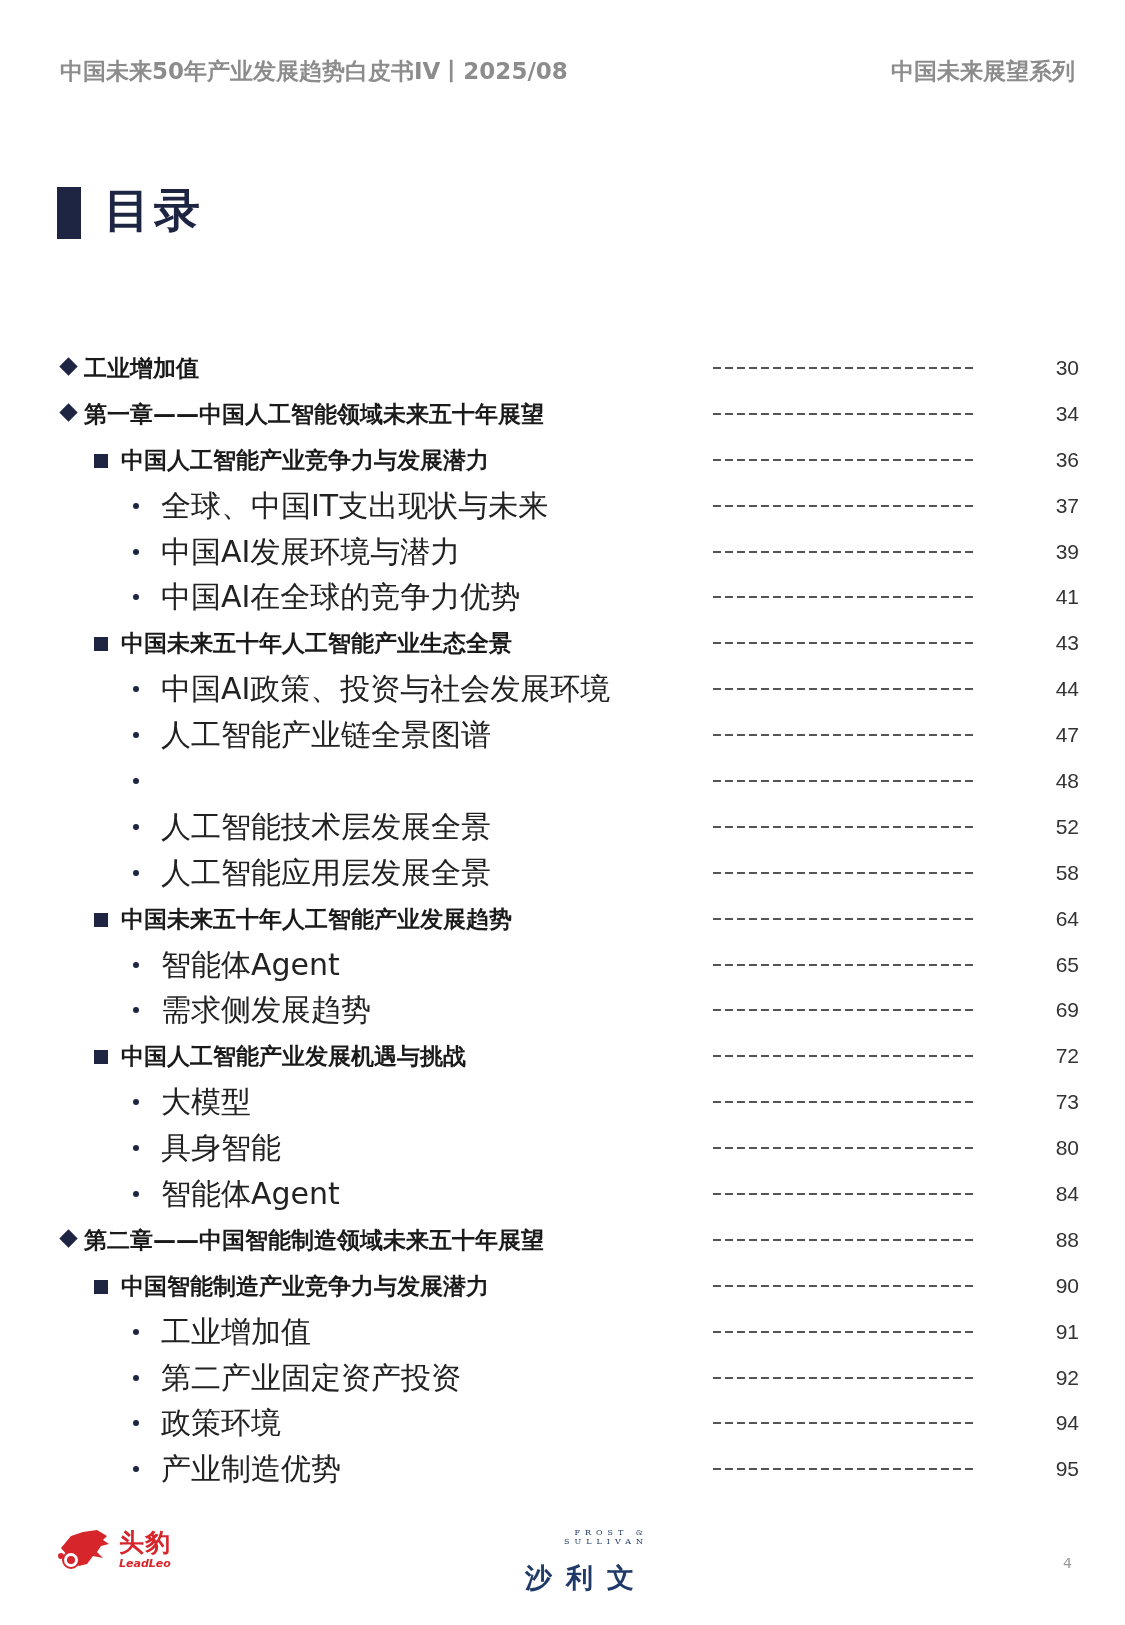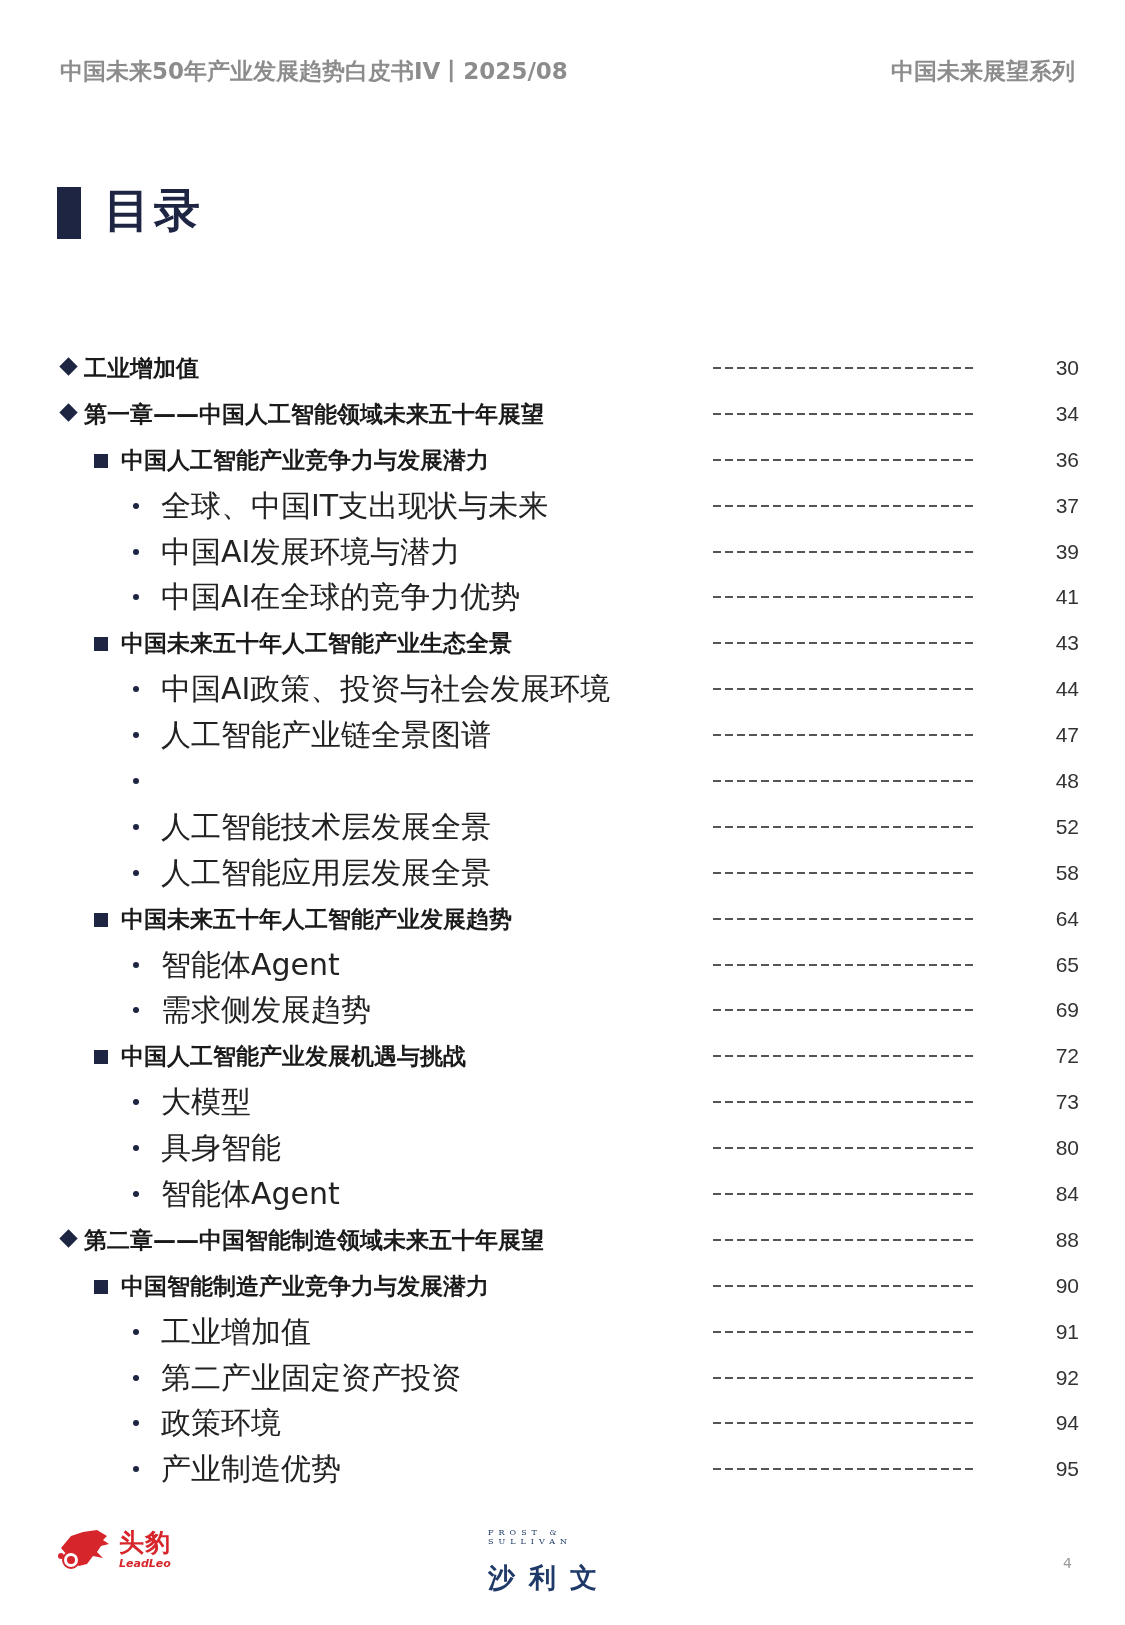--- a/index.html
+++ b/index.html
@@ -40,21 +40,21 @@
     position: absolute; left: 713px; top: 14px; width: 262px; height: 2px;
     background: repeating-linear-gradient(to right, #555 0 8px, transparent 8px 12px);
   }
   .row .page {
     position: absolute; right: 46px; top: 0; font-size: 21px; color: #333; line-height: 30px;
     font-family: "Liberation Sans", sans-serif;
   }
   .footer-logo-left { position: absolute; left: 57px; top: 1526px; width: 120px; height: 50px; }
   .leo-text { position: absolute; left: 62px; top: 0; font-size: 25px; font-weight: bold; color: #d6262b; letter-spacing: 1px; }
   .leo-sub { position: absolute; left: 62px; top: 31px; font-size: 11px; font-weight: bold; font-style: italic; color: #d6262b; }
-  .footer-logo-center { position: absolute; left: 488px; top: 1528px; width: 160px; height: 44px; text-align: left; }
+  .footer-logo-center { position: absolute; left: 488px; top: 1528px; width: 160px; height: 44px; text-align: right; }
   .frost { font-family: "DejaVu Serif", serif; font-size: 8px; letter-spacing: 5px; color: #1f3a68; }
   .frost-cn { font-size: 27px; font-weight: bold; color: #1f3a68; letter-spacing: 14px; margin-top: 14px; }
   .page-num { position: absolute; left: 1063px; top: 1555px; font-size: 14px; color: #999; }
 </style>
 </head>
 <body>
 
 <div class="hdr-left">中国未来50年产业发展趋势白皮书IV丨2025/08</div>
 <div class="hdr-right">中国未来展望系列</div>
 

